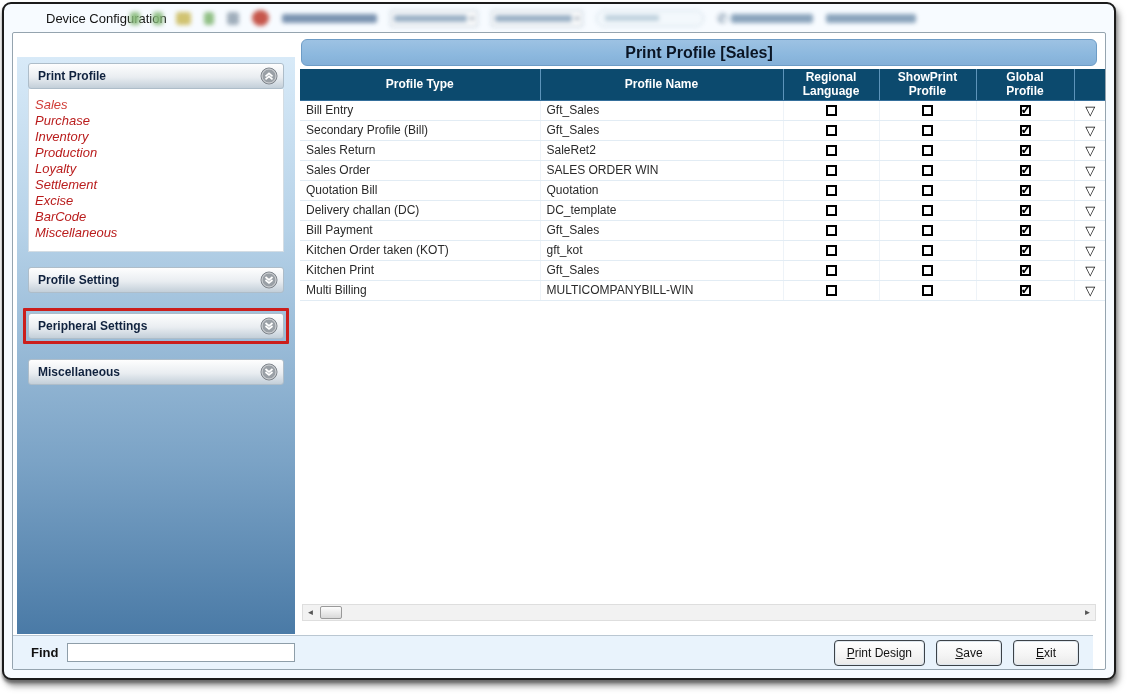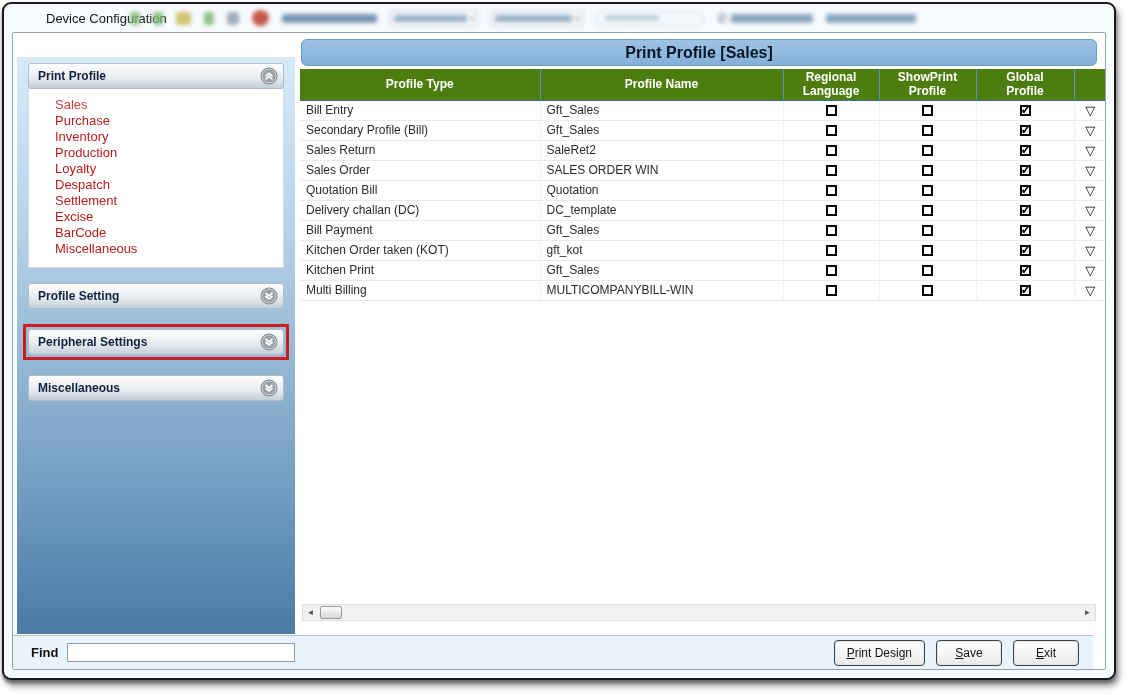--- a/index.html
+++ b/index.html
@@ -41,36 +41,36 @@
   }
   .sb-header {
     height:26px; border:1px solid #aebdc9; border-radius:3px;
     background:linear-gradient(180deg,#fefefe 0%, #e9edf1 55%, #c3cfd9 100%);
     display:flex; align-items:center; justify-content:space-between;
     padding:0 5px 0 9px; cursor:pointer;
   }
   .sb-title { font-size:12px; font-weight:bold; color:#10223e; }
   .sb-chevron { width:18px; height:18px; flex:none; }
   .sb-section { margin-bottom:15px; }
-  .sb-list { background:#ffffff; border:1px solid #d4dde4; border-top:none; padding:8px 0 10px 26px; }
+  .sb-list { background:#ffffff; border:1px solid #d4dde4; border-top:none; padding:8px 0 10px 6px;font-style:italic; }
   .sb-item { font-size:13px; line-height:16px; color:#b91c1c; cursor:pointer; }
   .sb-item.active { color:#d03c36; }
   .sb-section.highlighted { border:3px solid #cb1e1c; padding:2px; margin-left:-5px; margin-right:-5px; border-radius:1px; }
 
   
   .main { position:absolute; left:287px; right:7px; top:6px; bottom:35px; background:#fff; }
   .main-title {
     height:27px; margin:0 1px; border:1px solid #6d9cc6; border-radius:6px;
     background:linear-gradient(180deg,#9dc2e3 0%, #8cb8de 60%, #84b0d8 100%);
     display:flex; align-items:center; justify-content:center;
     font-size:16px; font-weight:bold; color:#0a1524;
   }
   table.grid { border-collapse:collapse; margin-top:3px; table-layout:fixed; width:806px; }
   .grid th {
-    background:#4d7c0f; color:#ffffff; font-size:12px; font-weight:bold;
+    background:#0c4a6e; color:#ffffff; font-size:12px; font-weight:bold;
     height:31px; line-height:14px; text-align:center; vertical-align:middle;
     border-right:1px solid #5d94ba; border-bottom:1px solid #356f9b; padding:0 16px;
   }
   .grid th:last-child { border-right:none; }
   .grid td {
     height:20px; font-size:12px; color:#2a2a2a; vertical-align:middle;
     border-bottom:1px solid #e2ecf4; border-right:1px solid #eef3f8; padding:0 0 0 6px;
     white-space:nowrap; overflow:hidden;
   }
   .grid td.center { text-align:center; padding:0; }
@@ -151,21 +151,20 @@
                 <path d="M5.5 9.3 9 6.3l3.5 3" fill="none" stroke="#fff" stroke-width="1.7"></path>
                 <path d="M5.5 12.3 9 9.3l3.5 3" fill="none" stroke="#fff" stroke-width="1.7"></path>
               </svg></span>
           </div>
           <div class="sb-list">
             <div class="sb-item active">Sales</div>
             <div class="sb-item">Purchase</div>
             <div class="sb-item">Inventory</div>
             <div class="sb-item">Production</div>
             <div class="sb-item">Loyalty</div>
-            <div class="sb-item">Despatch</div>
             <div class="sb-item">Settlement</div>
             <div class="sb-item">Excise</div>
             <div class="sb-item">BarCode</div>
             <div class="sb-item">Miscellaneous</div>
           </div>
         </div>
         <div class="sb-section">
           <div class="sb-header">
             <span class="sb-title">Profile Setting</span>
             <span class="sb-chevron"><svg width="18" height="18" viewBox="0 0 18 18">

